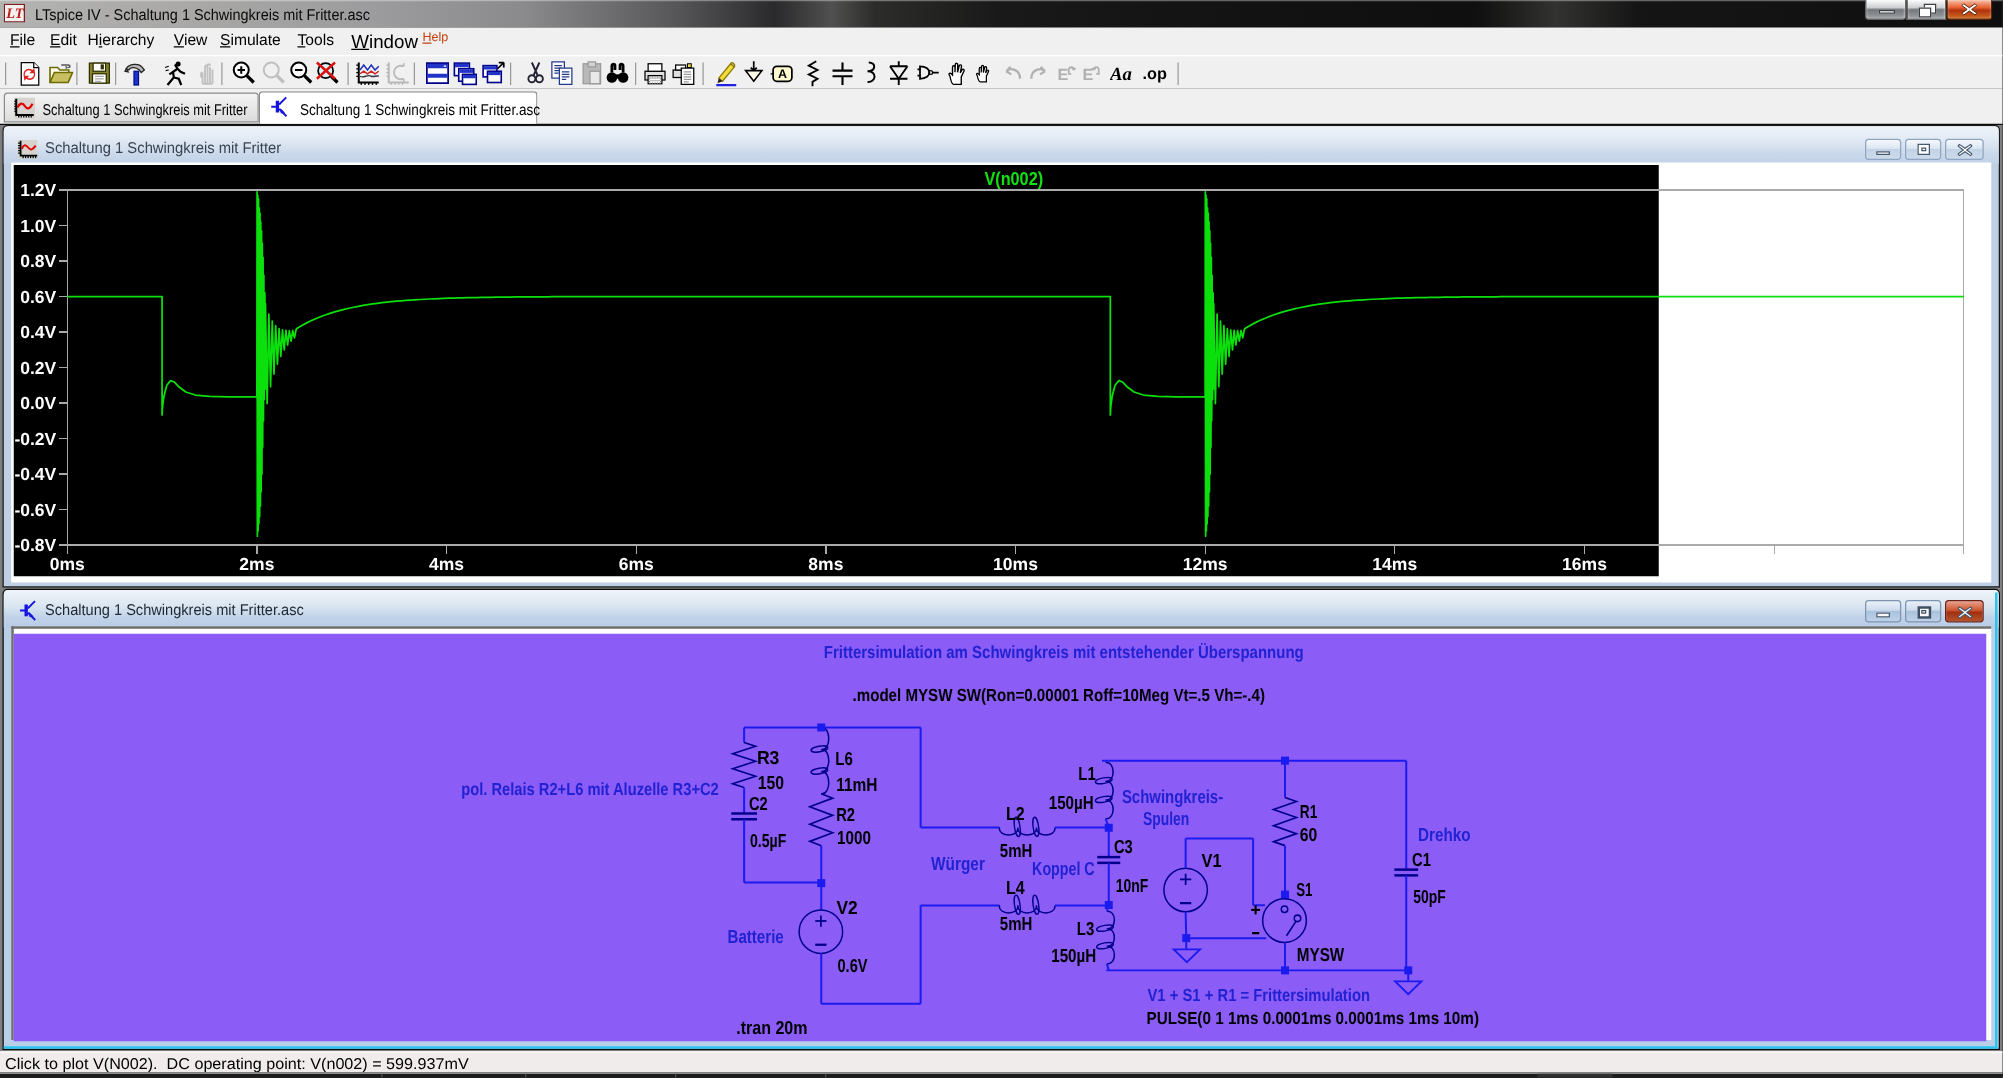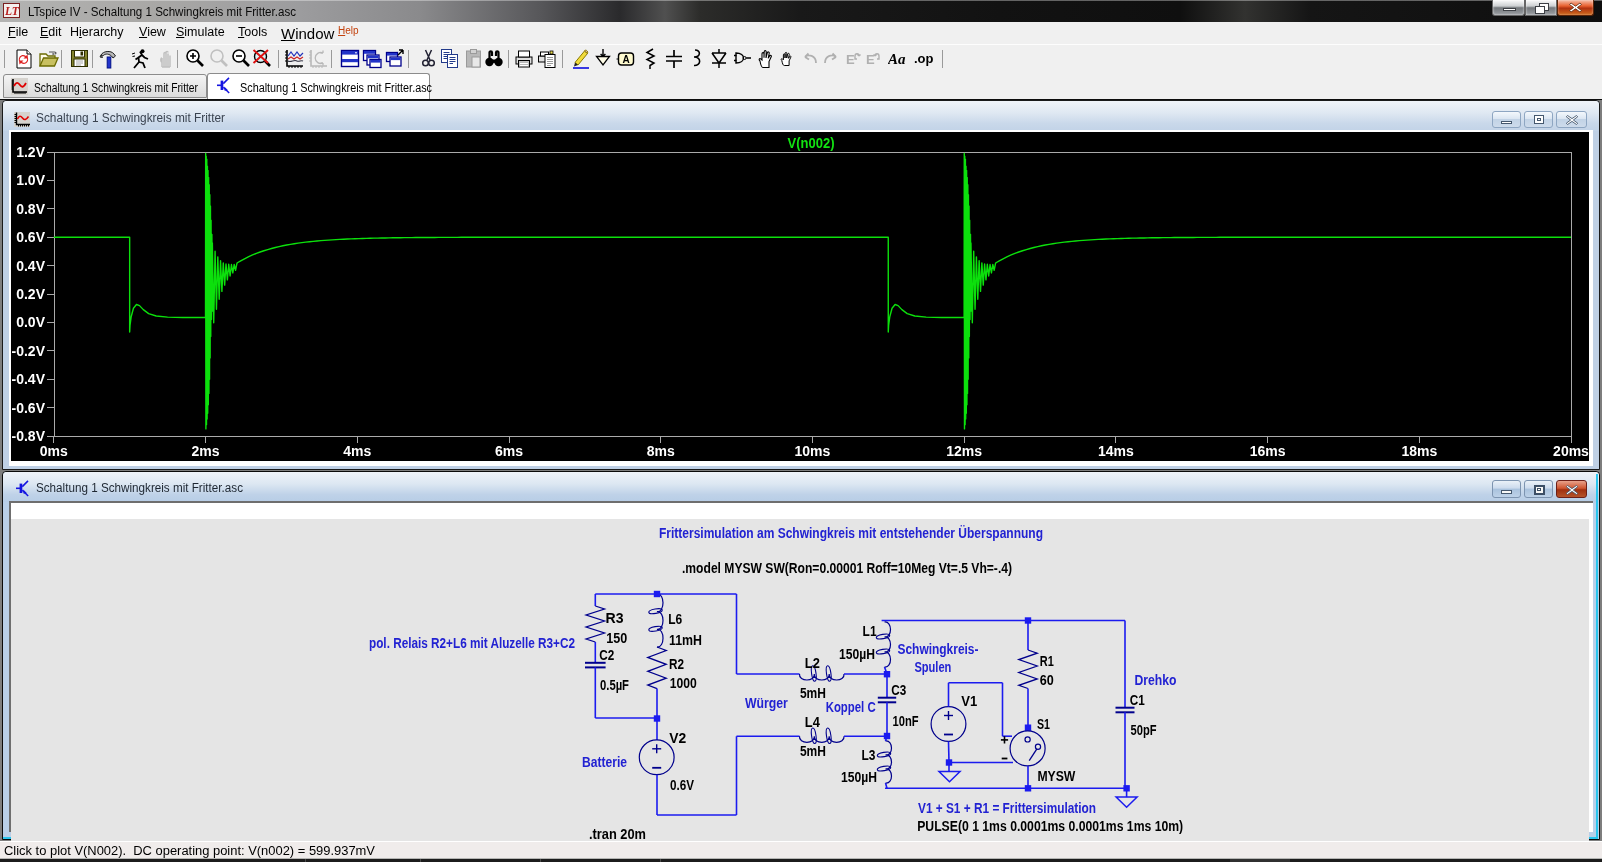--- a/index.html
+++ b/index.html
@@ -271,21 +271,21 @@
 <div class="abs" style="left:1521px;top:10px;width:29px;height:17px;border:1px solid #8ea6c2;border-radius:3px;background:linear-gradient(#f4f8fc,#dbe6f2 45%,#c2d3e6 50%,#cddbeb)">
  <div class="abs" style="left:9px;top:3px;width:10px;height:9px;background:#fff;border:1px solid #45586e"></div>
  <div class="abs" style="left:12px;top:6px;width:4px;height:3px;border:1px solid #45586e;background:#fff"></div>
     </div>
 <div class="abs" style="left:1553px;top:10px;width:31px;height:17px;border:1px solid #8ea6c2;border-radius:3px;background:linear-gradient(#f4f8fc,#dbe6f2 45%,#c2d3e6 50%,#cddbeb)">
  <svg class="abs" style="left:9px;top:3px" width="12" height="10" viewBox="0 0 12 10">
         <path d="M1.5 0.5 L6 3.6 L10.5 0.5 L11.7 1.8 L7.4 5 L11.7 8.2 L10.5 9.5 L6 6.4 L1.5 9.5 L0.3 8.2 L4.6 5 L0.3 1.8 Z" fill="#fdfdfd" stroke="#45586e" stroke-width="0.9"></path>
       </svg>
     </div>
 <div class="abs" style="left:6px;top:29px;width:1584px;height:336px;background:#fff">
-<div class="abs" style="left:2px;top:2px;width:1578px;height:329px;background:#000">
+<div class="abs" style="left:2px;top:2px;width:1316px;height:329px;background:#000">
 <svg class="abs" style="left:0;top:0" width="1578" height="329" viewBox="0 0 1578 329">
           <rect x="43.0" y="20.0" width="1517.0" height="284.0" fill="none" stroke="#aaaaaa" stroke-width="1" shape-rendering="crispEdges"></rect>
           <line x1="36" y1="20.0" x2="43.0" y2="20.0" stroke="#aaaaaa" stroke-width="1" shape-rendering="crispEdges"></line>
           <text x="34" y="25.0" text-anchor="end" font-size="14" font-weight="bold" fill="#ffffff">1.2V</text>
           <line x1="36" y1="48.4" x2="43.0" y2="48.4" stroke="#aaaaaa" stroke-width="1" shape-rendering="crispEdges"></line>
           <text x="34" y="53.4" text-anchor="end" font-size="14" font-weight="bold" fill="#ffffff">1.0V</text>
           <line x1="36" y1="76.8" x2="43.0" y2="76.8" stroke="#aaaaaa" stroke-width="1" shape-rendering="crispEdges"></line>
           <text x="34" y="81.8" text-anchor="end" font-size="14" font-weight="bold" fill="#ffffff">0.8V</text>
           <line x1="36" y1="105.2" x2="43.0" y2="105.2" stroke="#aaaaaa" stroke-width="1" shape-rendering="crispEdges"></line>
           <text x="34" y="110.2" text-anchor="end" font-size="14" font-weight="bold" fill="#ffffff">0.6V</text>
@@ -350,21 +350,21 @@
 <div class="abs" style="left:1521px;top:8px;width:29px;height:18px;border:1px solid #7d94b0;border-radius:3px;background:linear-gradient(#eaf1f8,#ccdbed 45%,#a9c2dd 50%,#bed2e8)">
  <div class="abs" style="left:9px;top:4px;width:11px;height:10px;background:#f8f8f6;border:2px solid #3c4f66"></div>
  <div class="abs" style="left:12px;top:7px;width:4px;height:3px;border:1px solid #3c4f66;background:#fff"></div>
     </div>
 <div class="abs" style="left:1553px;top:8px;width:31px;height:18px;border:1px solid #6d1f17;border-radius:3px;background:linear-gradient(#e8a28c,#cf5630 45%,#a03010 55%,#b5542a)">
  <svg class="abs" style="left:9px;top:4px" width="12" height="10" viewBox="0 0 12 10">
         <path d="M1.5 0.5 L6 3.6 L10.5 0.5 L11.7 1.8 L7.4 5 L11.7 8.2 L10.5 9.5 L6 6.4 L1.5 9.5 L0.3 8.2 L4.6 5 L0.3 1.8 Z" fill="#fdfdfd" stroke="#45586e" stroke-width="0.9"></path>
       </svg>
     </div>
 <div class="abs" style="left:6px;top:29px;width:1584px;height:331px;background:#fff;border-top:2px solid #6e6e6e;border-left:2px solid #6e6e6e">
-<div class="abs" style="left:0;top:16px;width:1578px;height:326px;background:#e5e5e5">
+<div class="abs" style="left:0;top:4px;width:1578px;height:326px;background:#8b5cf6">
 <svg class="abs" style="left:0;top:0" width="1578" height="326" viewBox="0 0 1578 326">
           <line x1="584.3" y1="75" x2="725.5" y2="75" stroke="#1b1bef" stroke-width="1.6"></line>
           <line x1="584.3" y1="75" x2="584.3" y2="87" stroke="#1b1bef" stroke-width="1.6"></line>
           <path d="M584.3 87 L593.5 90.0 L575.1 96.0 L593.5 102.0 L575.1 108.0 L593.5 114.0 L575.1 120.0 L584.3 123" fill="none" stroke="#00008c" stroke-width="1.3"></path>
           <line x1="584.3" y1="123" x2="584.3" y2="143.8" stroke="#1b1bef" stroke-width="1.6"></line>
           <line x1="574.0" y1="143.8" x2="594.5999999999999" y2="143.8" stroke="#00008c" stroke-width="2"></line>
           <line x1="574.0" y1="148.4" x2="594.5999999999999" y2="148.4" stroke="#00008c" stroke-width="2"></line>
           <line x1="584.3" y1="148.4" x2="584.3" y2="199" stroke="#1b1bef" stroke-width="1.6"></line>
           <line x1="584.3" y1="199" x2="646" y2="199" stroke="#1b1bef" stroke-width="1.6"></line>
           <path d="M646 75 C654.0 74.0,654.0 93.7,646.0 92.7 C654.0 91.7,654.0 111.3,646.0 110.3 C654.0 109.3,654.0 129.0,646.0 128.0" fill="none" stroke="#00008c" stroke-width="1.2"></path>

